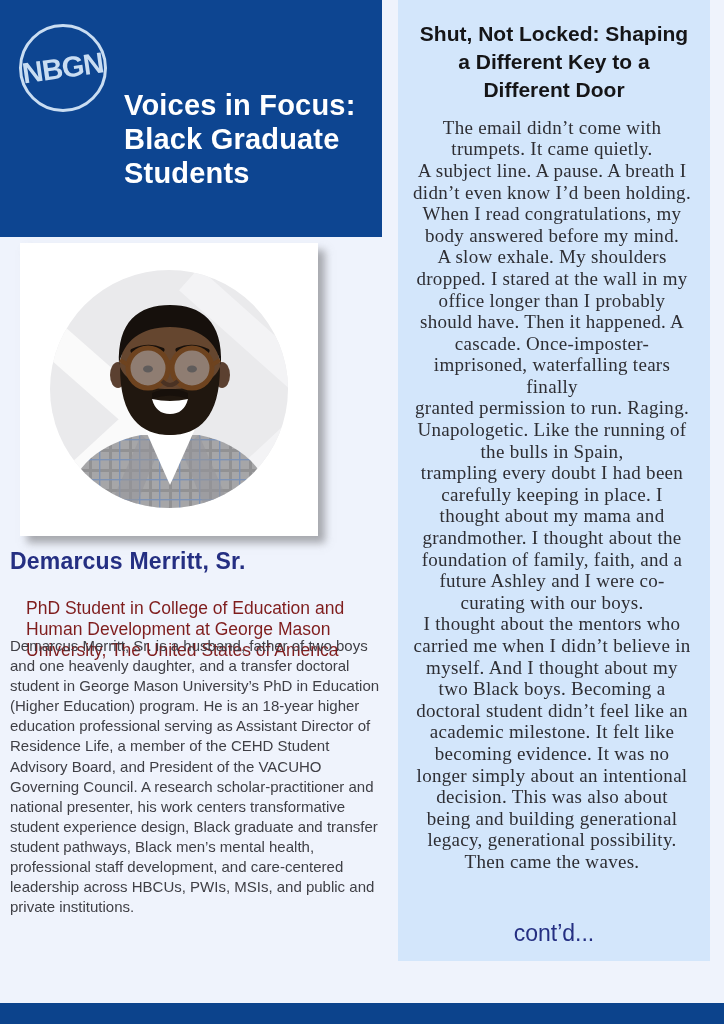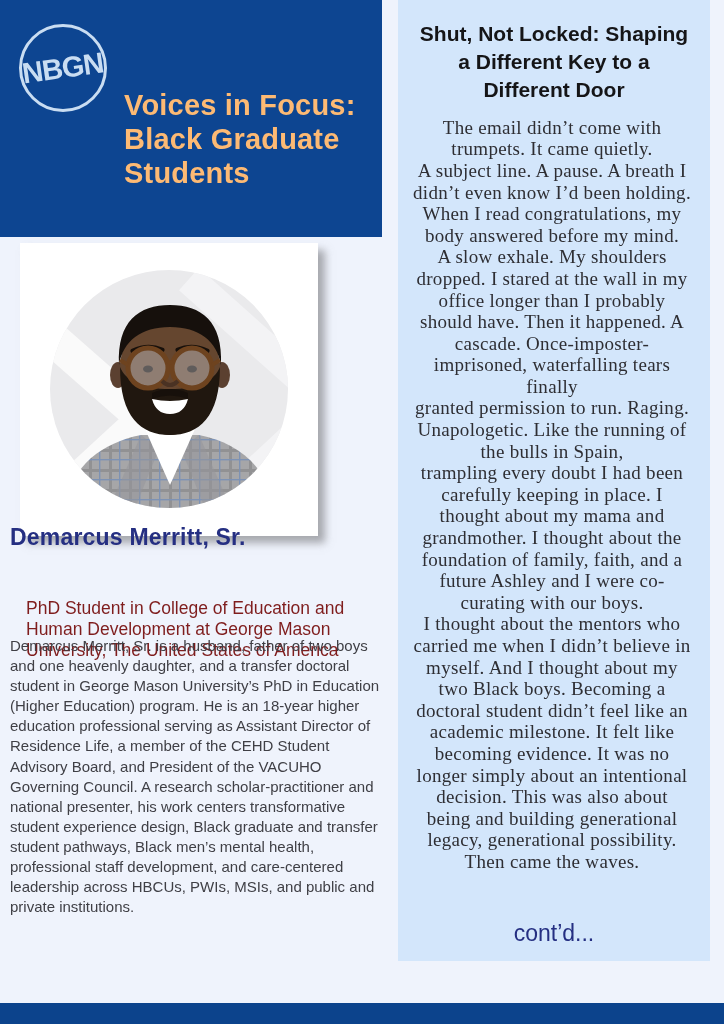--- a/index.html
+++ b/index.html
@@ -19,35 +19,35 @@
     border:3px solid #c9ddf2; border-radius:50%;
     box-sizing:border-box;
     display:flex; align-items:center; justify-content:center;
   }
   .logo span {
     color:#c9ddf2; font-weight:bold; font-size:29px; letter-spacing:-1px;
     transform:rotate(-8deg); display:inline-block;
   }
   .page-title {
     position:absolute; left:124px; top:88px; margin:0; width:250px;
-    color:#fdba74; font-size:29px; line-height:1.18; font-weight:bold;
+    color:#ffffff; font-size:29px; line-height:1.18; font-weight:bold;
     white-space:pre-line; letter-spacing:.2px;
   }
 
   
   .photo-card {
     position:absolute; left:20px; top:243px; width:298px; height:293px;
     background:#ffffff;
     box-shadow:7px 7px 8px rgba(105,105,110,.55);
   }
   .portrait { position:absolute; left:29px; top:26px; width:240px; height:240px; }
 
   
   .name {
-    position:absolute; left:10px; top:524px; margin:0;
+    position:absolute; left:10px; top:548px; margin:0;
     font-size:23px; font-weight:bold; color:#252f82; letter-spacing:.2px;
   }
   .role {
     position:absolute; left:10px; top:582px; width:372px; margin:16px;
     font-size:17.5px; line-height:1.2; color:#7f1d1d;
   }
   .bio {
     position:absolute; left:10px; top:636px; width:372px; margin:0;
     font-size:15px; line-height:1.34; color:#3f3f45;
   }

